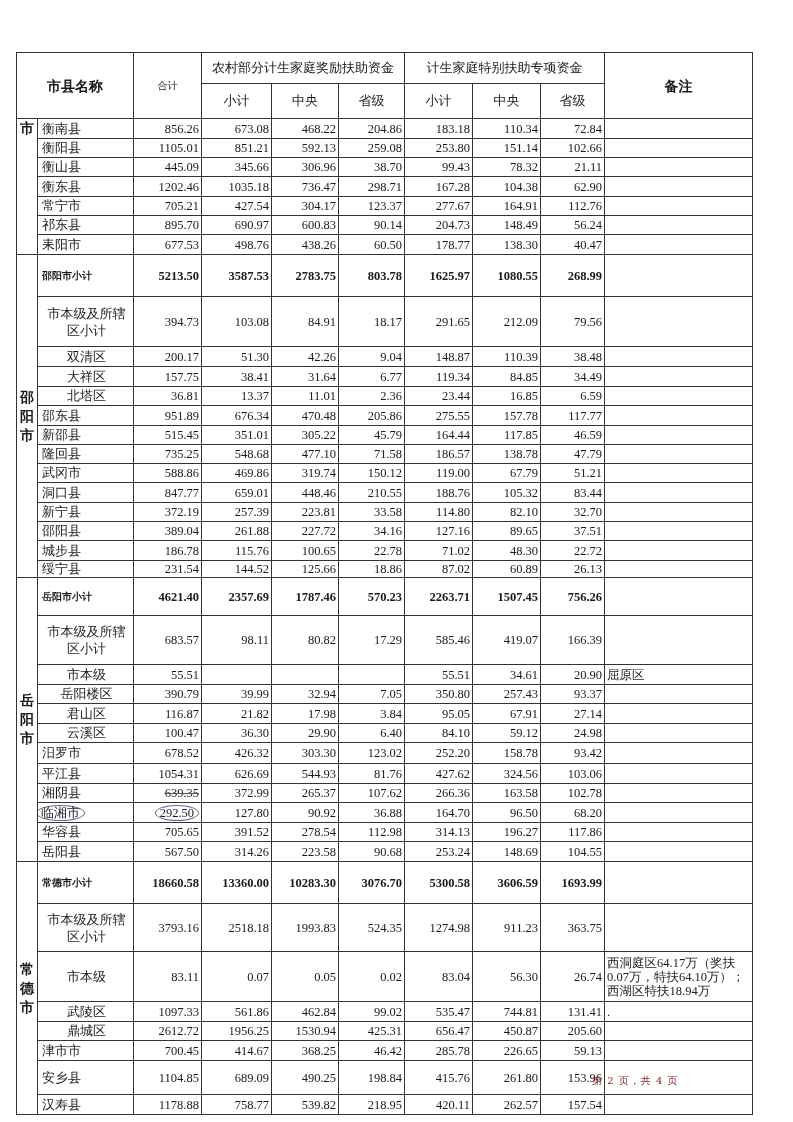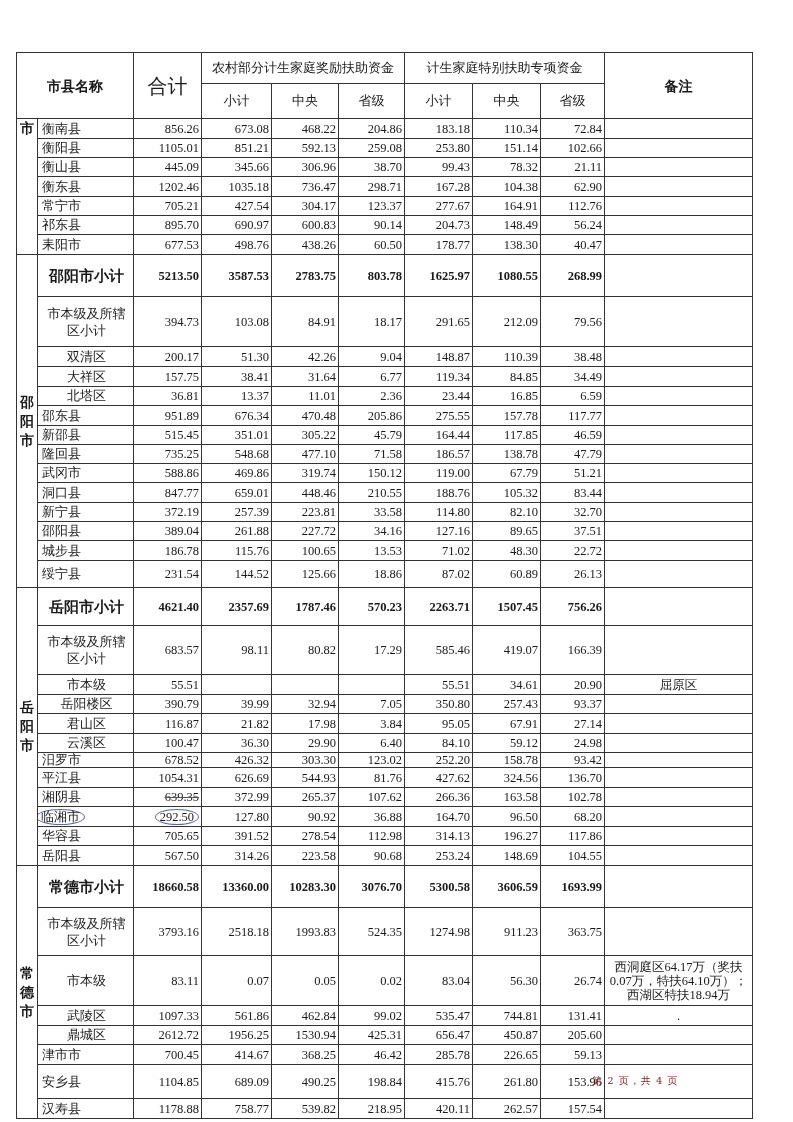--- a/index.html
+++ b/index.html
@@ -11,22 +11,22 @@
                    font-family: "Liberation Serif", "DejaVu Serif", serif; overflow: hidden; white-space: nowrap; }
   table.sheet td.num { text-align: right; padding-right: 2px; }
   table.sheet td.name { text-align: left; padding-left: 4px; font-size: 13px; }
   table.sheet td.name.indent { text-align: center; }
   table.sheet td.name.wrap { white-space: normal; text-align: center; line-height: 17px; }
   table.sheet td.grp { text-align: center; vertical-align: middle; font-weight: bold; font-size: 14px;
                        white-space: normal; line-height: 19px; padding: 0; border-top: 1px solid #333; }
   table.sheet td.hdr { text-align: center; font-size: 13px; font-family: "DejaVu Sans", "Liberation Sans", sans-serif; }
   table.sheet td.hdr.big { font-size: 14px; font-weight: bold; }
   tr.sub td { font-weight: bold; }
-  tr.sub td.name { text-align: center; font-size: 15px; font-family: "DejaVu Sans", sans-serif; }
-  td.remark { font-size: 11.5px; text-align: center; white-space: normal !important; line-height: 15px;
+  tr.sub td.name { font-size: 10px; font-family: "DejaVu Sans", sans-serif; }
+  td.remark { font-size: 11.5px; white-space: normal !important; line-height: 15px;
               font-family: "DejaVu Sans", "Liberation Sans", sans-serif; }
   .circled { display: inline-block; border: 1.2px solid #5a6aa0; border-radius: 50%; padding: 0 4px; margin-left: -6px; }
   .strike { text-decoration: line-through; text-decoration-color: #555; }
   .page-num { position: absolute; left: 592px; top: 1074px; font-size: 10px; letter-spacing: 1px;
               font-family: "DejaVu Serif", serif; color: #7f1d1d; }
   .vtext { display: inline-block; width: 16px; }
 </style>
 </head>
 <body>
 
@@ -39,21 +39,21 @@
       <col style="width:67px">
       <col style="width:66px">
     <col style="width:68px">
       <col style="width:68px">
       <col style="width:64px">
     <col style="width:148px">
   </colgroup>
   <tbody id="tbody">
     <tr style="height:31px">
       <td class="hdr big" colspan="2" rowspan="2">市县名称</td>
-      <td class="hdr" rowspan="2" style="font-size:20px">合计</td>
+      <td class="hdr" rowspan="2" style="font-size:10px">合计</td>
       <td class="hdr" colspan="3">农村部分计生家庭奖励扶助资金</td>
       <td class="hdr" colspan="3">计生家庭特别扶助专项资金</td>
       <td class="hdr big" rowspan="2">备注</td>
     </tr>
     <tr style="height:35px">
       <td class="hdr">小计</td>
       <td class="hdr">中央</td>
       <td class="hdr">省级</td>
       <td class="hdr">小计</td>
       <td class="hdr">中央</td>
@@ -268,27 +268,27 @@
         <td class="num">127.16</td>
         <td class="num">89.65</td>
         <td class="num">37.51</td>
         <td class="remark"></td>
       </tr>
       <tr style="height: 20px;">
         <td class="name">城步县</td>
         <td class="num">186.78</td>
         <td class="num">115.76</td>
         <td class="num">100.65</td>
-        <td class="num">13.53</td>
+        <td class="num">22.78</td>
         <td class="num">71.02</td>
         <td class="num">48.30</td>
         <td class="num">22.72</td>
         <td class="remark"></td>
       </tr>
-      <tr style="height: 27px; padding-left: 38px;">
+      <tr style="height: 17px; padding-left: 38px;">
         <td class="name">绥宁县</td>
         <td class="num">231.54</td>
         <td class="num">144.52</td>
         <td class="num">125.66</td>
         <td class="num">18.86</td>
         <td class="num">87.02</td>
         <td class="num">60.89</td>
         <td class="num">26.13</td>
         <td class="remark"></td>
       </tr>
@@ -352,40 +352,40 @@
         <td class="name indent">云溪区</td>
         <td class="num">100.47</td>
         <td class="num">36.30</td>
         <td class="num">29.90</td>
         <td class="num">6.40</td>
         <td class="num">84.10</td>
         <td class="num">59.12</td>
         <td class="num">24.98</td>
         <td class="remark"></td>
       </tr>
-      <tr style="height: 15px;">
+      <tr style="height: 21px;">
         <td class="name">汨罗市</td>
         <td class="num">678.52</td>
         <td class="num">426.32</td>
         <td class="num">303.30</td>
         <td class="num">123.02</td>
         <td class="num">252.20</td>
         <td class="num">158.78</td>
         <td class="num">93.42</td>
         <td class="remark"></td>
       </tr>
       <tr style="height: 20px;">
         <td class="name">平江县</td>
         <td class="num">1054.31</td>
         <td class="num">626.69</td>
         <td class="num">544.93</td>
         <td class="num">81.76</td>
         <td class="num">427.62</td>
         <td class="num">324.56</td>
-        <td class="num">136.70</td>
+        <td class="num">103.06</td>
         <td class="remark"></td>
       </tr>
       <tr style="height: 19px;">
         <td class="name">湘阴县</td>
         <td class="num strike">639.35</td>
         <td class="num">372.99</td>
         <td class="num">265.37</td>
         <td class="num">107.62</td>
         <td class="num">266.36</td>
         <td class="num">163.58</td>

